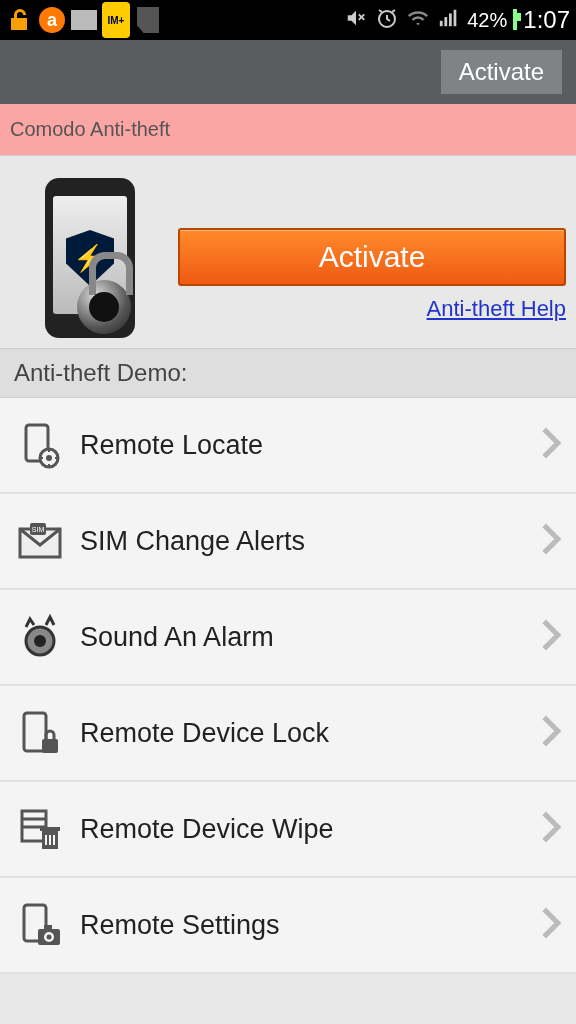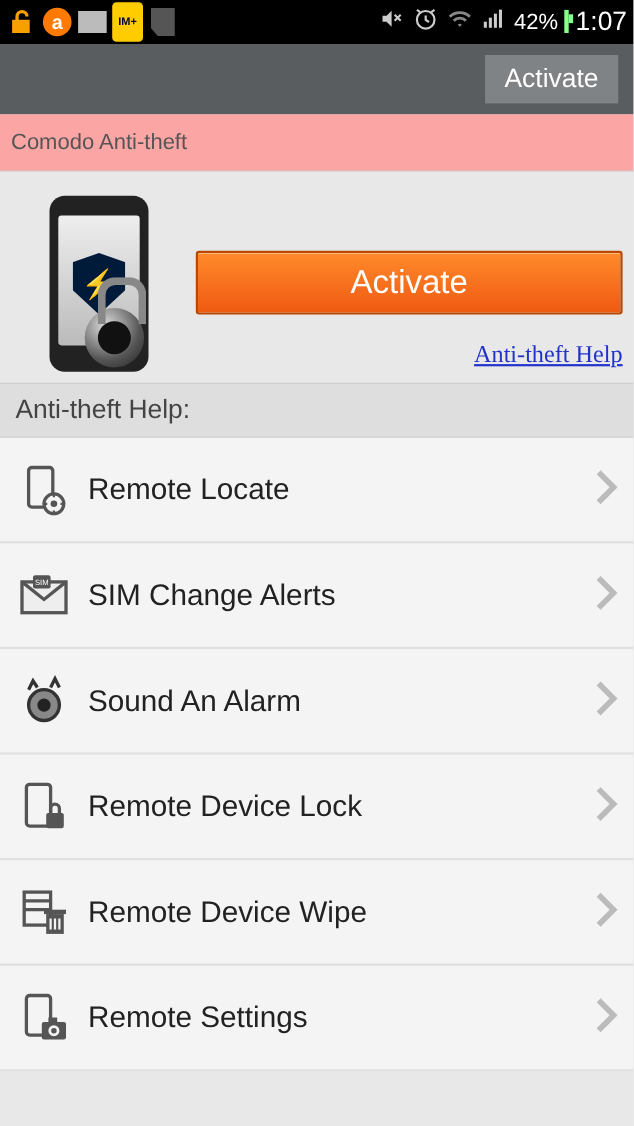--- a/index.html
+++ b/index.html
@@ -30,21 +30,21 @@
   .hero { background:#e8e8e8; display:flex; align-items:flex-start; padding:12px 10px 0 10px; }
   .hero-illust { width:160px; height:180px; flex:none; display:flex; align-items:center; justify-content:center; }
   .hero-right { flex:1; display:flex; flex-direction:column; padding-left:8px; padding-top:60px;}
   .activate-btn {
     background: linear-gradient(#ff8a2b,#ef5a12);
     border:2px solid #b94700;
     color:#fff; font-size:30px; height:58px;
     border-radius:3px;
     box-shadow: inset 0 1px 0 rgba(255,255,255,.4);
   }
-  .help-link { align-self:flex-end; margin-top:23px; font-size:22px; color:#2233cc; text-decoration:underline;font-family:Liberation Serif, serif; }
+  .help-link { align-self:flex-end; margin-top:10px; font-size:22px; color:#2233cc; text-decoration:underline; }
   
   .demo-header { background:#dedede; padding:10px 14px; font-size:24px; color:#444; border-top:1px solid #ccc; border-bottom:1px solid #ccc; }
   
   .list { background:#f4f4f4; }
   .row { display:flex; align-items:center; height:96px; padding:16px 14px; border-bottom:2px solid #e0e0e0; }
   .row-ico { width:52px; height:52px; flex:none; display:flex; align-items:center; justify-content:center; color:#555; }
   .row-label { font-size:27px; color:#222; margin-left:14px; }
   .chev { margin-left:auto; color:#bbb; }
   .chev svg { width:22px; height:34px; }
   
@@ -130,21 +130,21 @@
           <div class="combo"></div>
         </div>
     </div>
   </div>
   <div class="hero-right">
     <button class="activate-btn">Activate</button>
     <a class="help-link" href="#">Anti-theft Help</a>
   </div>
 </div>
 
-<div class="demo-header">Anti-theft Help:</div>
+<div class="demo-header">Anti-theft Demo:</div>
 
 <div class="list">
 
   <div class="row">
     <span class="row-ico">
       <svg width="48" height="48" viewBox="0 0 48 48">
           <rect x="10" y="4" width="22" height="36" rx="3" fill="none" stroke="#555" stroke-width="3"></rect>
           <circle cx="33" cy="37" r="9" fill="#f4f4f4" stroke="#555" stroke-width="3"></circle>
           <circle cx="33" cy="37" r="3" fill="#555"></circle>
           <path stroke="#555" stroke-width="2" d="M33 27v4M33 43v4M23 37h4M39 37h4"></path>

